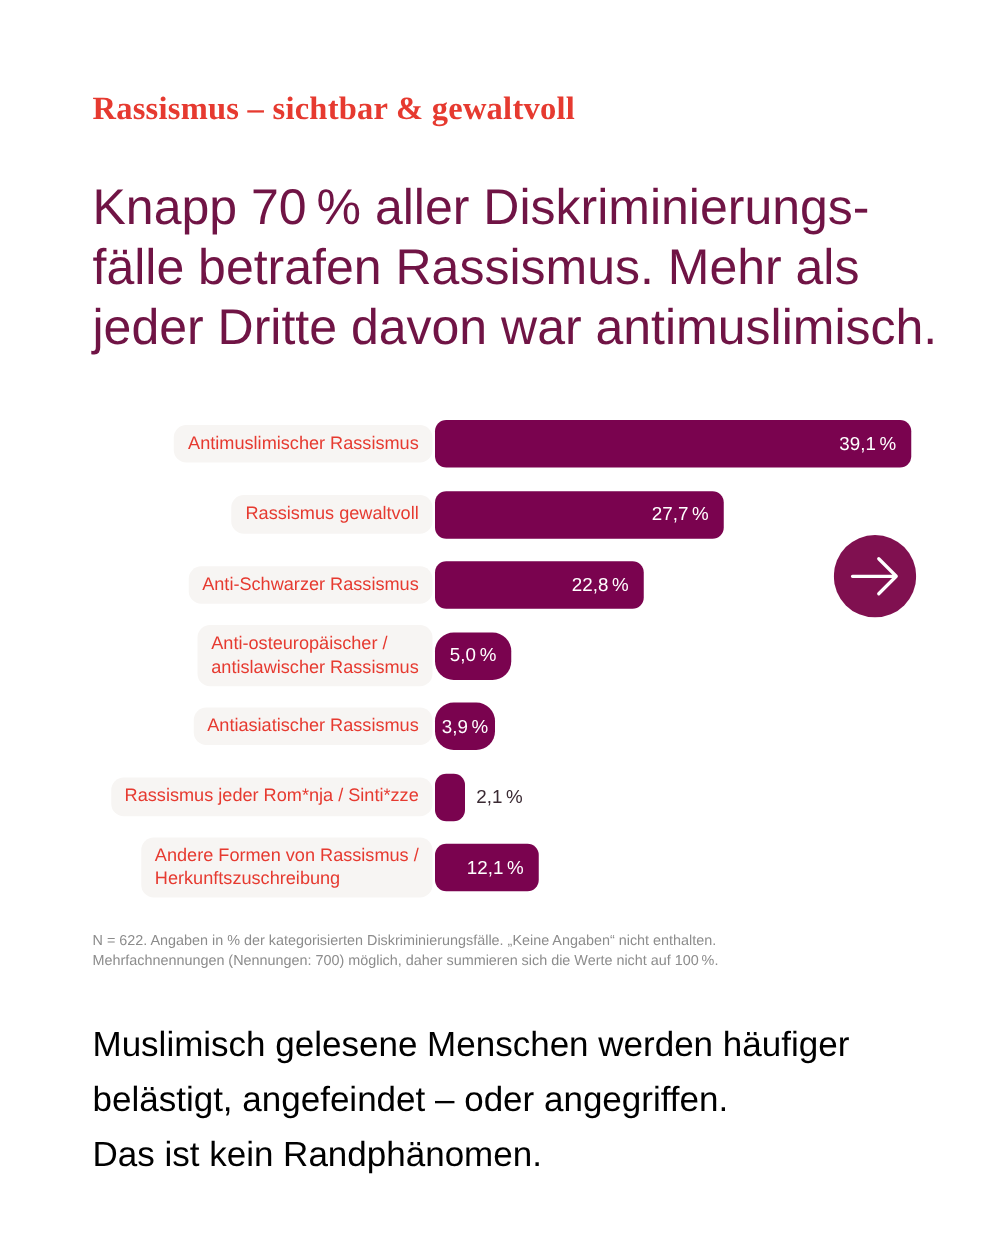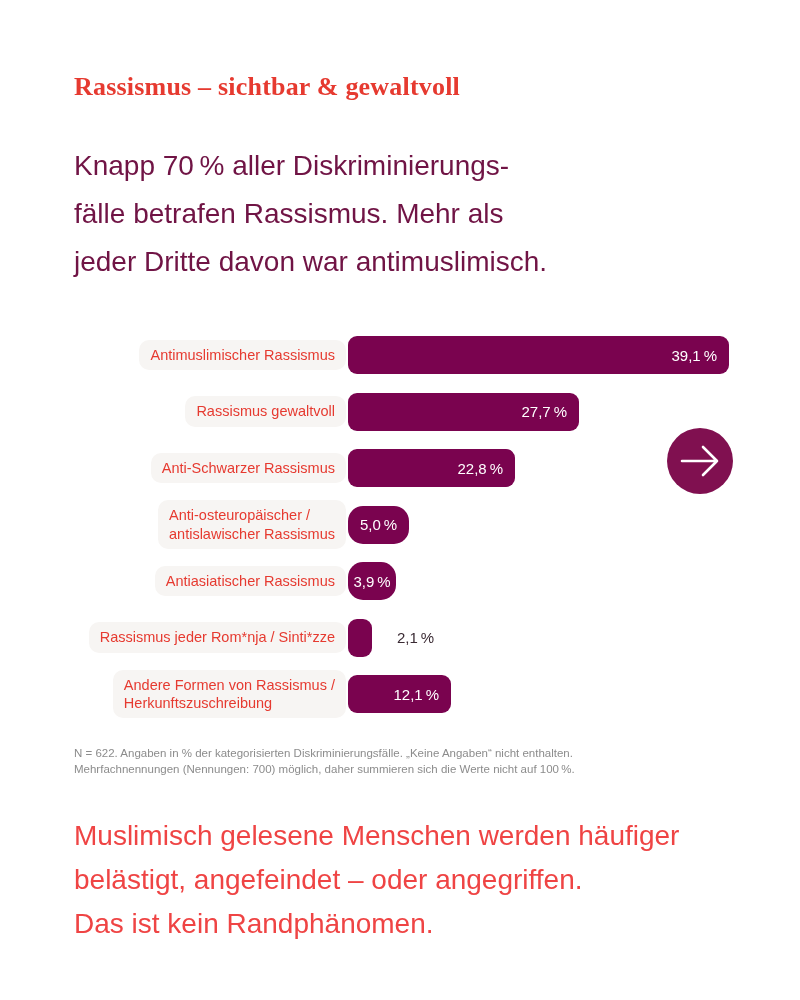--- a/index.html
+++ b/index.html
@@ -8,21 +8,21 @@
   .page {
     position:relative; width:800px; height:1000px;
     background:#ffffff; overflow:hidden;
   }
   .kicker {
     position:absolute; left:74px; top:72px;
     color:#e63a30; font-size:26px; font-weight:600; letter-spacing:.2px;font-family:Liberation Serif, serif;
   }
   .heading {
     position:absolute; left:74px; top:142px;
-    color:#701445; font-size:28px; font-weight:500; line-height:48px;
+    color:#701445; font-size:40px; font-weight:500; line-height:48px;
   }
   .chart {
     position:absolute; left:72px; top:336px; width:680px;
   }
   .bar-row {
     display:flex; align-items:center; height:38px; margin-bottom:18.5px;
   }
   .label-cell {
     width:274px; display:flex; justify-content:flex-end; align-items:center;
     flex:0 0 274px;
@@ -34,33 +34,33 @@
   }
   .bar-cell { display:flex; align-items:center; margin-left:2px; }
   .bar {
     height:38px; background:#7a034f; border-radius:9px;
     display:flex; align-items:center; justify-content:flex-end;
     color:#ffffff; font-size:15px; font-weight:500;
     padding-right:12px; white-space:nowrap;
   }
   .bar.small { padding-right:0; justify-content:center;border-radius:15px; }
   .value-outside {
-    color:#3a2a33; font-size:15px; font-weight:500; margin-left:25px; white-space:nowrap;text-align:right;
+    color:#3a2a33; font-size:15px; font-weight:500; margin-left:9px; white-space:nowrap;text-align:right;
   }
   .next-btn {
     position:absolute; left:667px; top:428px; width:66px; height:66px;
     border:none; background:transparent; padding:0; cursor:pointer;
   }
   .footnote {
     position:absolute; left:74px; top:745px;
     color:#8c8c8c; font-size:11.5px; line-height:16px; font-weight:400;
   }
   .body-text {
     position:absolute; left:74px; top:814px;
-    color:#ef4444; font-size:28px; font-weight:300; line-height:44px;
+    color:#000000; font-size:28px; font-weight:300; line-height:44px;
   }
 </style>
 </head>
 <body>
 
 <div class="page">
 
   <div class="kicker">Rassismus – sichtbar &amp; gewaltvoll</div>
 
   <div class="heading">
@@ -138,21 +138,21 @@
           </div>
           <span class="value-outside">2,1 %</span>
         </div>
       </div>
         <div class="bar-row" style="">
         <div class="label-cell">
           <div class="label-pill">Andere Formen von Rassismus /
 Herkunftszuschreibung</div>
         </div>
         <div class="bar-cell">
-          <div class="bar" style="width: 103px; text-align: center;">
+          <div class="bar" style="width: 83px; text-align: center;">
             <span>12,1 %</span>
           </div>
 
         </div>
       </div>
       </div>
   </div>
 
   <button class="next-btn" aria-label="next">
     <span>

